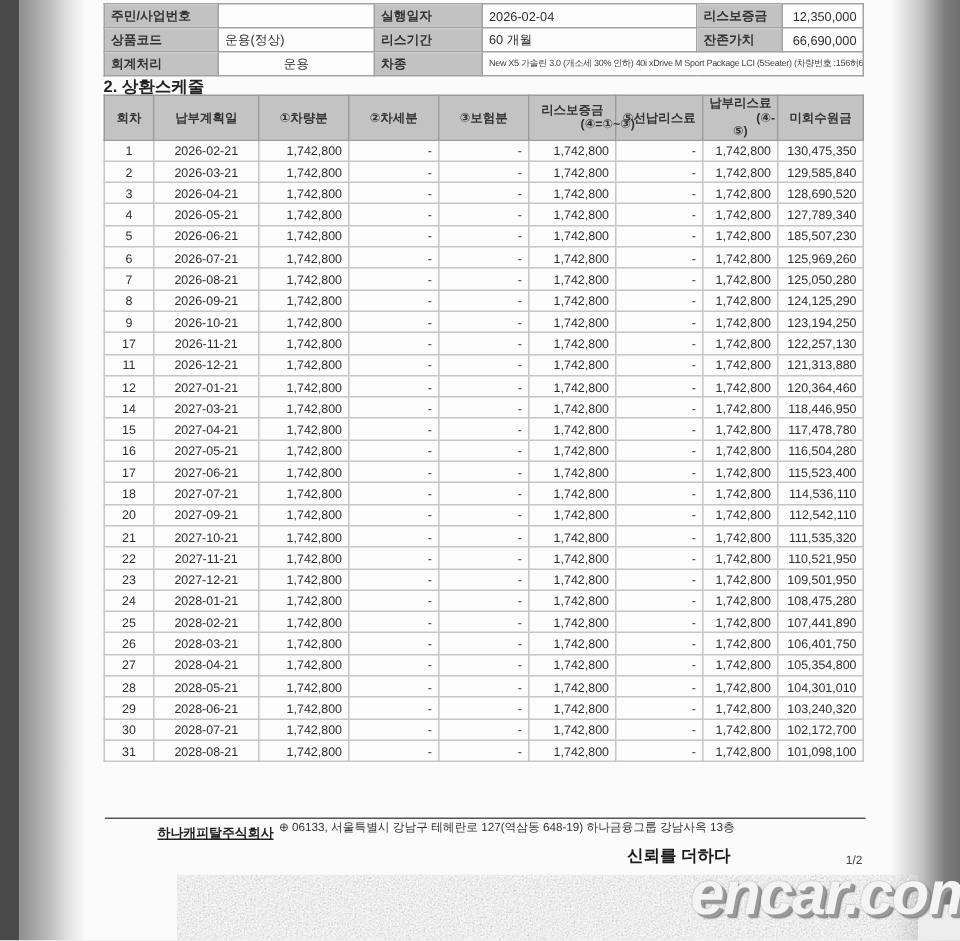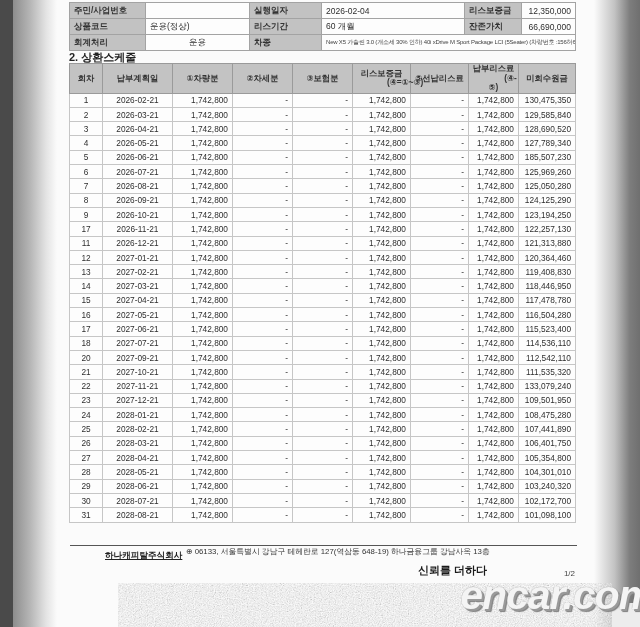--- a/index.html
+++ b/index.html
@@ -243,31 +243,20 @@
       <td class="c">2027-01-21</td>
       <td class="r">1,742,800</td>
       <td class="r">-</td>
       <td class="r">-</td>
       <td class="r">1,742,800</td>
       <td class="r">-</td>
       <td class="r">1,742,800</td>
       <td class="r">120,364,460</td>
     </tr>
         <tr>
-      <td class="c">13</td>
-      <td class="c">2027-02-21</td>
-      <td class="r">1,742,800</td>
-      <td class="r">-</td>
-      <td class="r">-</td>
-      <td class="r">1,742,800</td>
-      <td class="r">-</td>
-      <td class="r">1,742,800</td>
-      <td class="r">119,408,830</td>
-    </tr>
-        <tr>
       <td class="c">14</td>
       <td class="c">2027-03-21</td>
       <td class="r">1,742,800</td>
       <td class="r">-</td>
       <td class="r">-</td>
       <td class="r">1,742,800</td>
       <td class="r">-</td>
       <td class="r">1,742,800</td>
       <td class="r">118,446,950</td>
     </tr>
@@ -339,21 +328,21 @@
     </tr>
         <tr>
       <td class="c">22</td>
       <td class="c">2027-11-21</td>
       <td class="r">1,742,800</td>
       <td class="r">-</td>
       <td class="r">-</td>
       <td class="r">1,742,800</td>
       <td class="r">-</td>
       <td class="r">1,742,800</td>
-      <td class="r">133,079,240</td>
+      <td class="r">110,521,950</td>
     </tr>
         <tr>
       <td class="c">23</td>
       <td class="c">2027-12-21</td>
       <td class="r">1,742,800</td>
       <td class="r">-</td>
       <td class="r">-</td>
       <td class="r">1,742,800</td>
       <td class="r">-</td>
       <td class="r">1,742,800</td>

